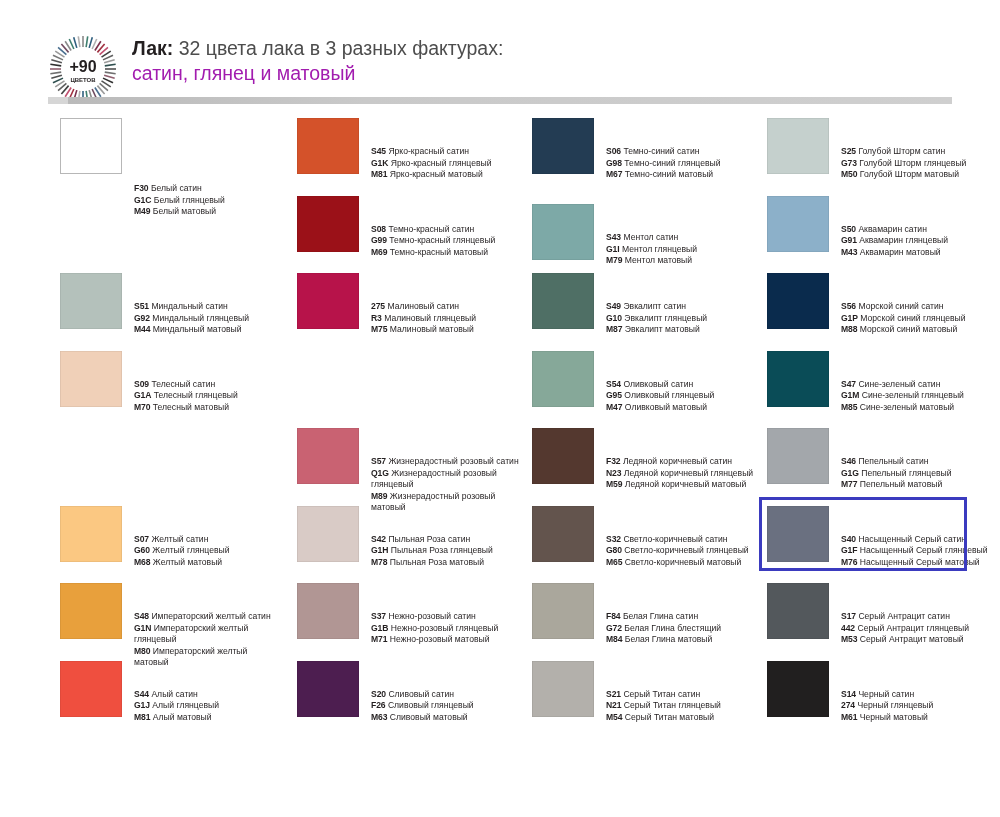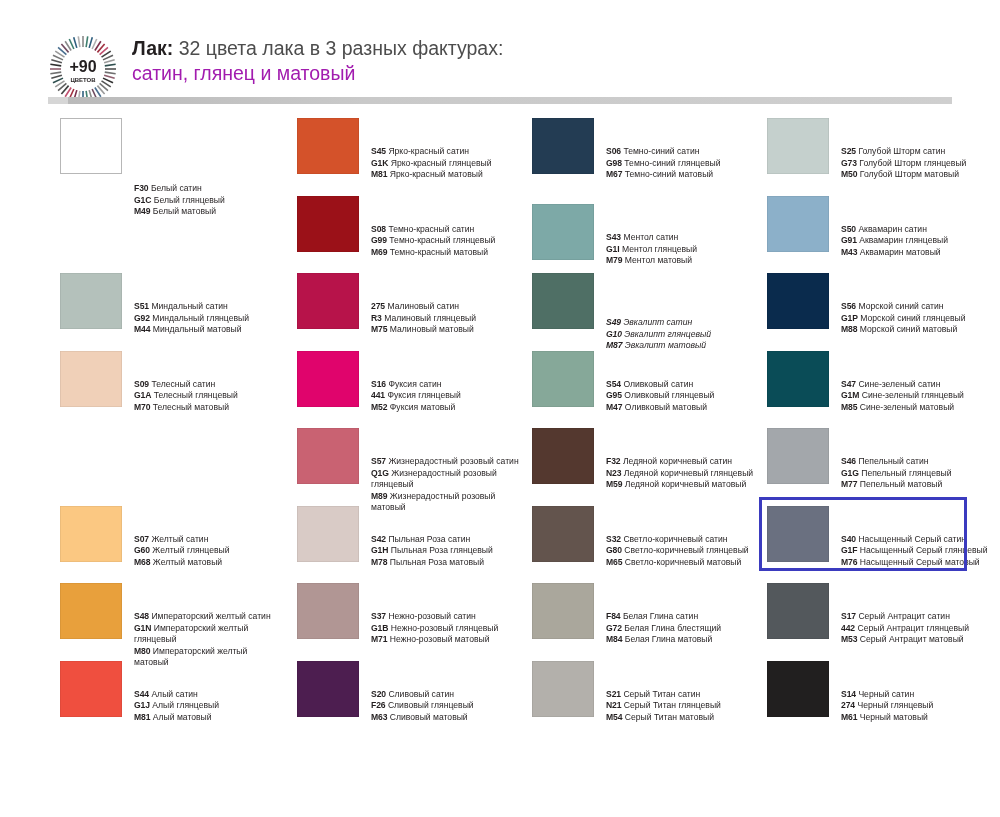--- a/index.html
+++ b/index.html
@@ -282,28 +282,20 @@
           </div>
         </div>
         <div class="entry" style="top: 155px;">
           <div class="swatch" style="background: rgb(183, 19, 74);"></div>
           <div class="labels" style="top: 28px;">
             <div class="lab"><span class="code">275</span><span class="name"> Малиновый сатин</span></div>
             <div class="lab"><span class="code">R3</span><span class="name"> Малиновый глянцевый</span></div>
             <div class="lab"><span class="code">M75</span><span class="name"> Малиновый матовый</span></div>
           </div>
         </div>
-        <div class="entry" style="top: 232.5px;">
-          <div class="swatch" style="background: rgb(224, 4, 108);"></div>
-          <div class="labels" style="top: 28px;">
-            <div class="lab"><span class="code">S16</span><span class="name"> Фуксия сатин</span></div>
-            <div class="lab"><span class="code">441</span><span class="name"> Фуксия глянцевый</span></div>
-            <div class="lab"><span class="code">M52</span><span class="name"> Фуксия матовый</span></div>
-          </div>
-        </div>
         <div class="entry" style="top: 310px;">
           <div class="swatch" style="background: rgb(201, 98, 114);"></div>
           <div class="labels" style="top: 28px;">
             <div class="lab"><span class="code">S57</span><span class="name"> Жизнерадостный розовый сатин</span></div>
             <div class="lab"><span class="code">Q1G</span><span class="name"> Жизнерадостный розовый глянцевый</span></div>
             <div class="lab"><span class="code">M89</span><span class="name"> Жизнерадостный розовый матовый</span></div>
           </div>
         </div>
         <div class="entry" style="top: 387.5px;">
           <div class="swatch" style="background: rgb(217, 203, 198);"></div>
@@ -342,21 +334,21 @@
         <div class="entry" style="top: 86px;">
           <div class="swatch" style="background: rgb(125, 169, 167);"></div>
           <div class="labels" style="top: 28px;">
             <div class="lab"><span class="code">S43</span><span class="name"> Ментол сатин</span></div>
             <div class="lab"><span class="code">G1I</span><span class="name"> Ментол глянцевый</span></div>
             <div class="lab"><span class="code">M79</span><span class="name"> Ментол матовый</span></div>
           </div>
         </div>
         <div class="entry" style="top: 155px;">
           <div class="swatch" style="background: rgb(79, 111, 101);"></div>
-          <div class="labels" style="top: 44px; font-style: italic;">
+          <div class="labels" style="top: 28px;">
             <div class="lab"><span class="code">S49</span><span class="name"> Эвкалипт сатин</span></div>
             <div class="lab"><span class="code">G10</span><span class="name"> Эвкалипт глянцевый</span></div>
             <div class="lab"><span class="code">M87</span><span class="name"> Эвкалипт матовый</span></div>
           </div>
         </div>
         <div class="entry" style="top: 232.5px;">
           <div class="swatch" style="background: rgb(134, 168, 153);"></div>
           <div class="labels" style="top: 28px;">
             <div class="lab"><span class="code">S54</span><span class="name"> Оливковый сатин</span></div>
             <div class="lab"><span class="code">G95</span><span class="name"> Оливковый глянцевый</span></div>

